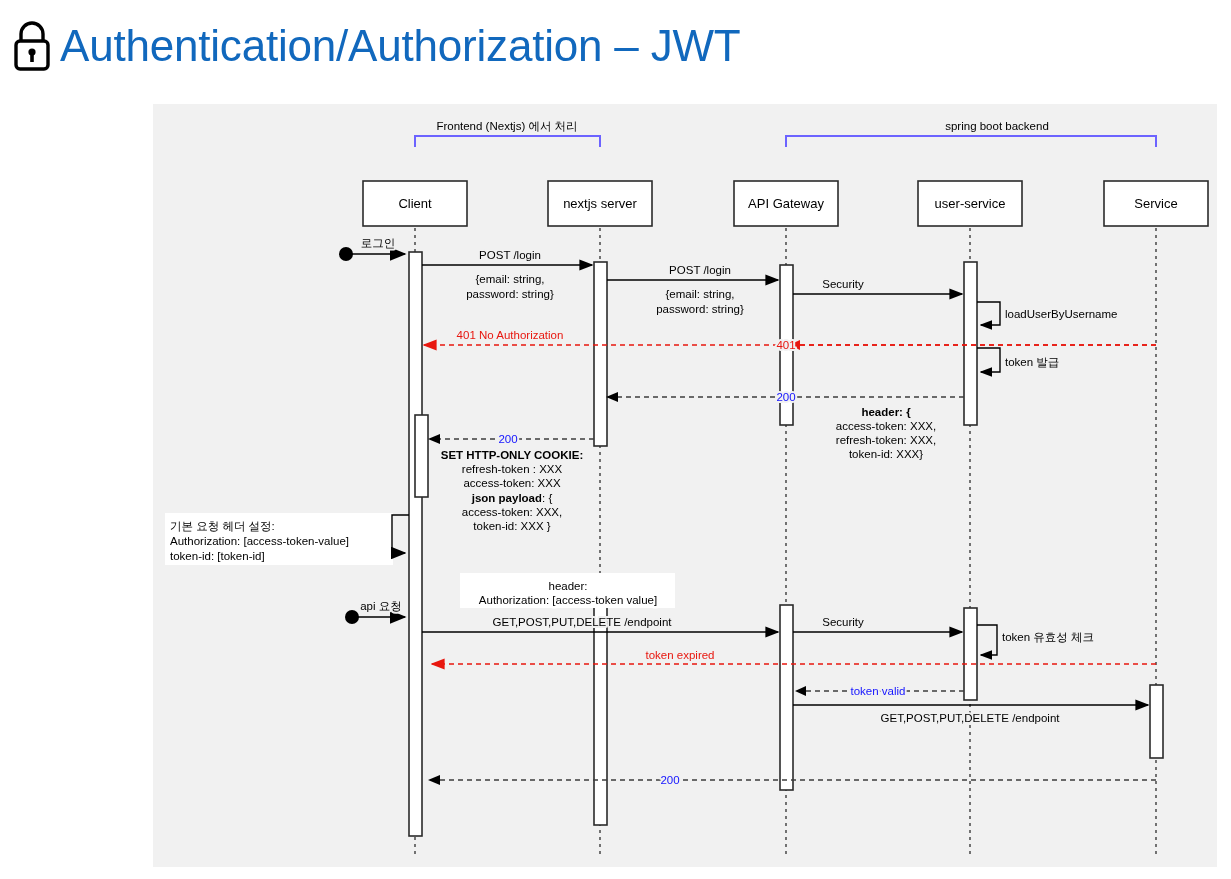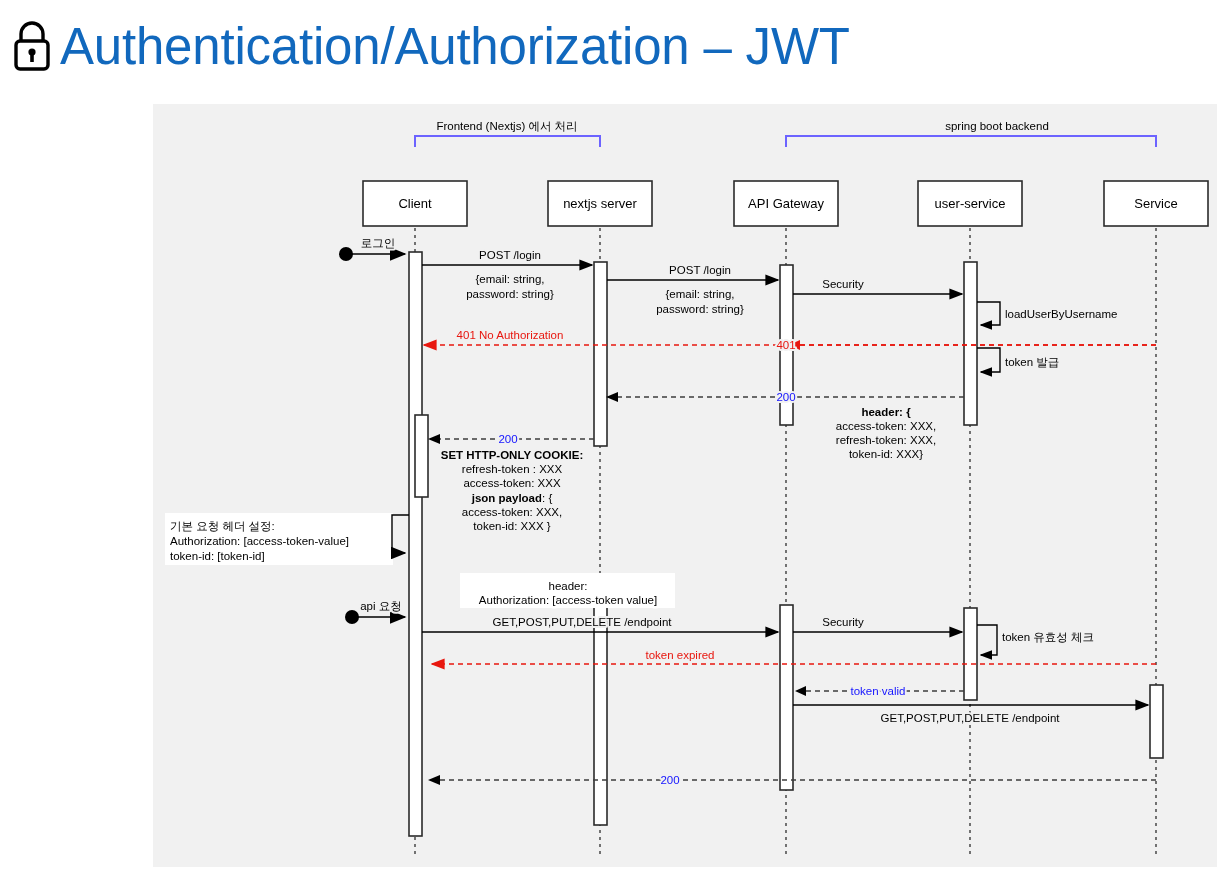--- a/index.html
+++ b/index.html
@@ -12,21 +12,21 @@
   #page{position:relative;width:1231px;height:879px;}
 
   
   .title-bar{
     position:absolute;left:0;top:0;width:1231px;height:92px;
     display:flex;align-items:center;gap:6px;padding-left:10px;
     box-sizing:border-box;background:#ffffff;
   }
   .lock-icon{width:44px;height:52px;flex:0 0 auto;display:block;}
   .title-text{
-    font-size:51px;color:#1168bd;font-weight:400;
+    font-size:44px;color:#1168bd;font-weight:400;
     letter-spacing:-0.2px;white-space:nowrap;line-height:1;
   }
 
   
   .diagram-frame{
     position:absolute;left:152px;top:103px;
     width:1066px;height:765px;
     background:#f1f1f1;border:1px solid #ffffff;
     box-sizing:border-box;
   }

